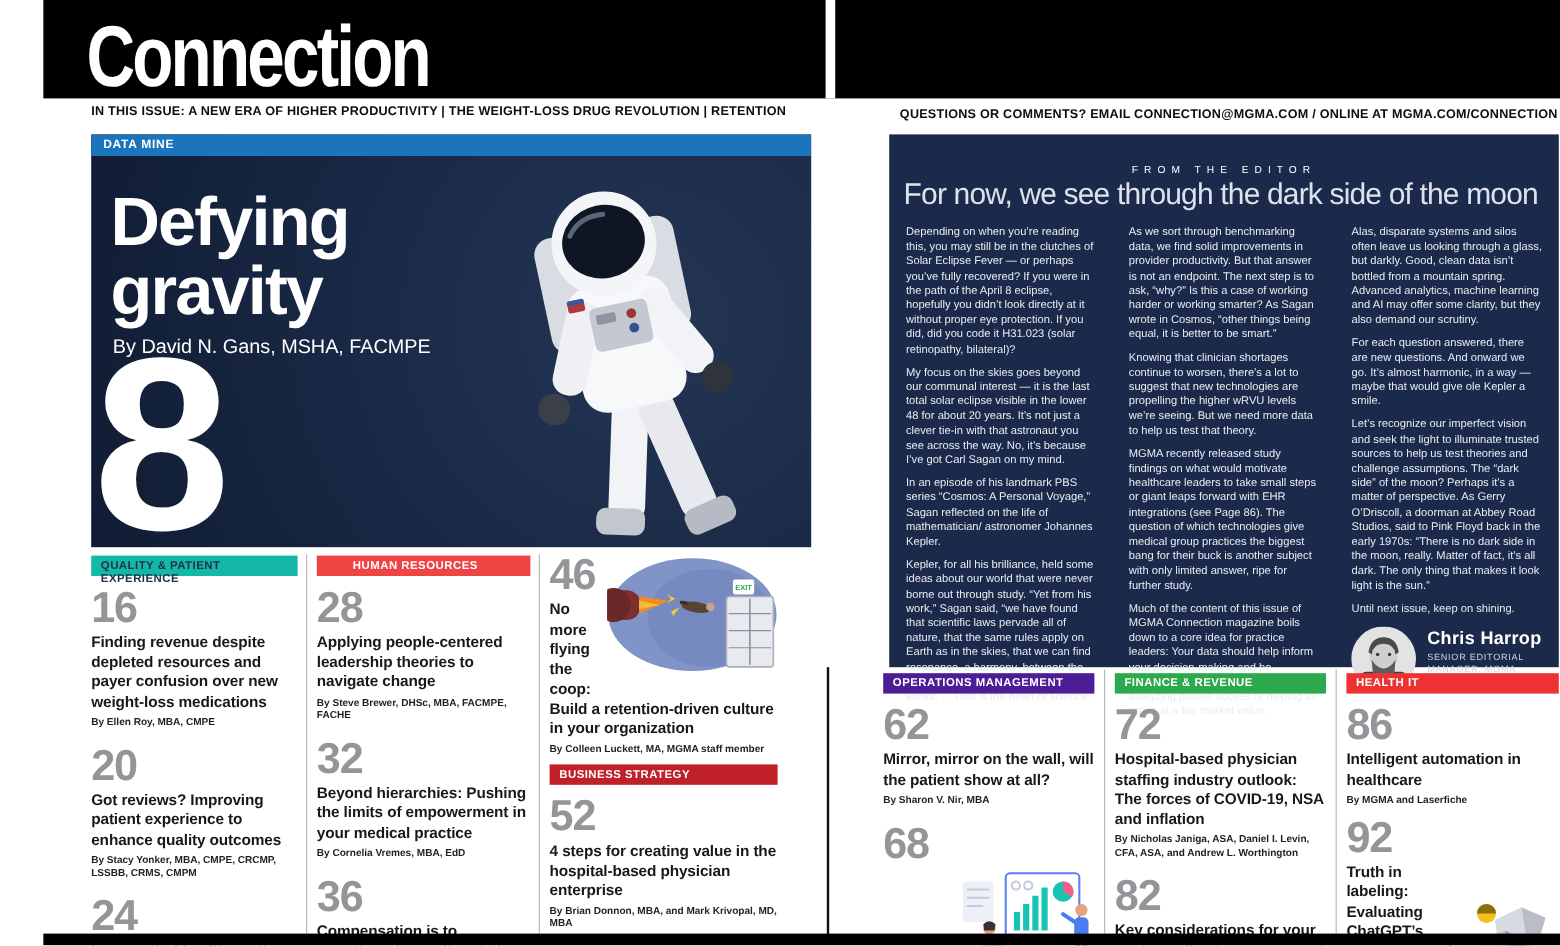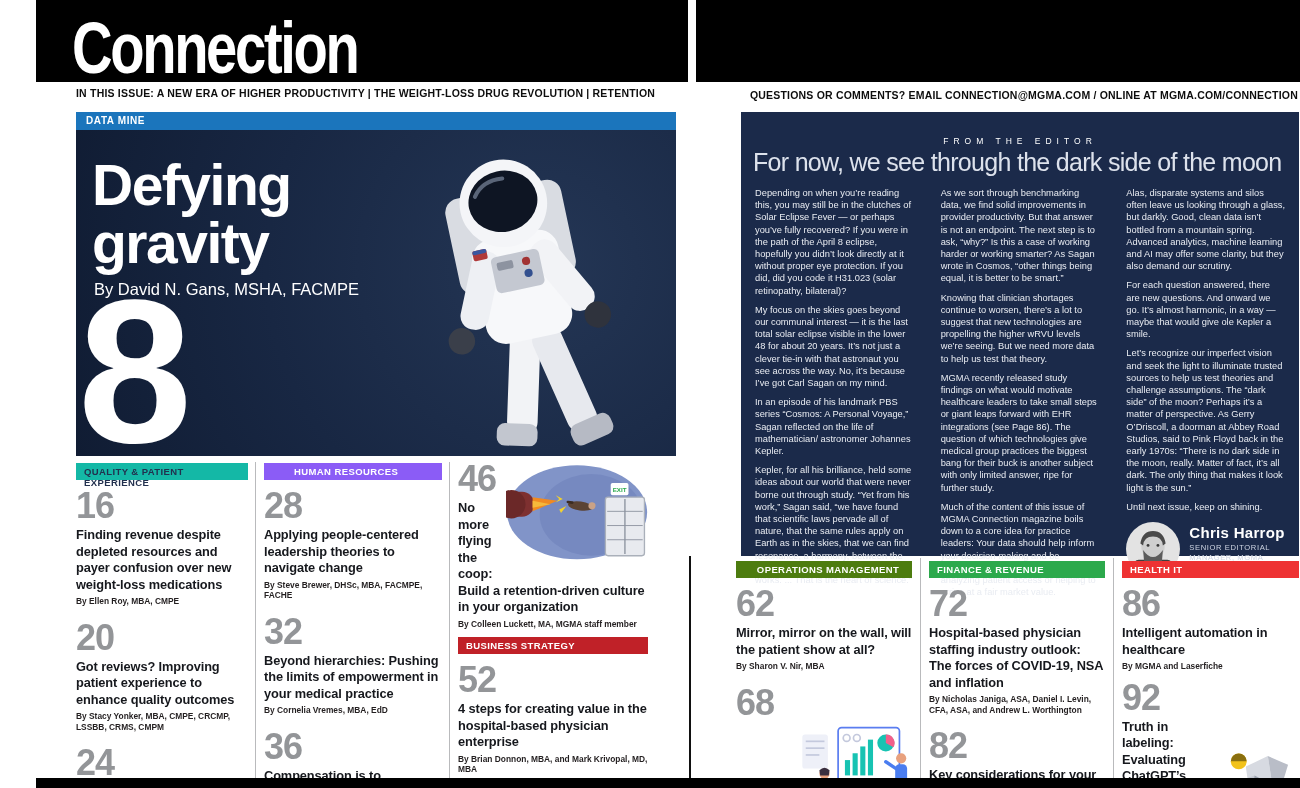--- a/index.html
+++ b/index.html
@@ -23,23 +23,23 @@
   .feature-title { position:absolute; left:16px; top:44px; color:#fff; font-weight:800;
                    font-size:57px; line-height:58px; letter-spacing:-1.5px; }
   .feature-byline { position:absolute; left:18px; top:168px; color:#fff; font-size:16.5px; font-weight:400; }
   .feature-page { position:absolute; left:2px; top:156px; color:#fff; font-weight:800; font-size:205px; line-height:1; letter-spacing:-4px; }
   .astronaut { position:absolute; right:-6px; top:16px; }
 
   
   .toc-col { position:absolute; }
   .sec-bar { height:17px; color:#fff; font-size:9.5px; font-weight:700; letter-spacing:0.4px; padding:3px 0 0 8px; margin-bottom:8px; }
   .sec-bar.quality { background:#14b8a6; color:#22304e; }
-  .sec-bar.hr { background:#8b5cf6;padding-left:30px; }
+  .sec-bar.hr { background:#ef4444;padding-left:30px; }
   .sec-bar.business { background:#c02128; }
-  .sec-bar.operations { background:#4d7c0f;text-align:center; }
+  .sec-bar.operations { background:#4c1d95; }
   .sec-bar.finance { background:#2ca94c; }
   .sec-bar.healthit { background:#ee3233; }
   .toc-item { margin-bottom:13px; overflow:visible; }
   .toc-num { font-size:36px; font-weight:800; color:#939598; line-height:36px; letter-spacing:-1px; margin-bottom:3px; }
   .toc-title { font-size:12.8px; font-weight:700; color:#16181d; line-height:16.5px; letter-spacing:-0.1px; }
   .toc-by { font-size:8.4px; font-weight:600; color:#231f20; line-height:10.5px; margin-top:3px; }
   .vrule { position:absolute; width:1px; background:#b9babc; }
   .page-rule { position:absolute; left:653px; top:556px; width:2px; height:224px; background:#111; }
 
   .float-illo { float:right; margin-left:6px; }

